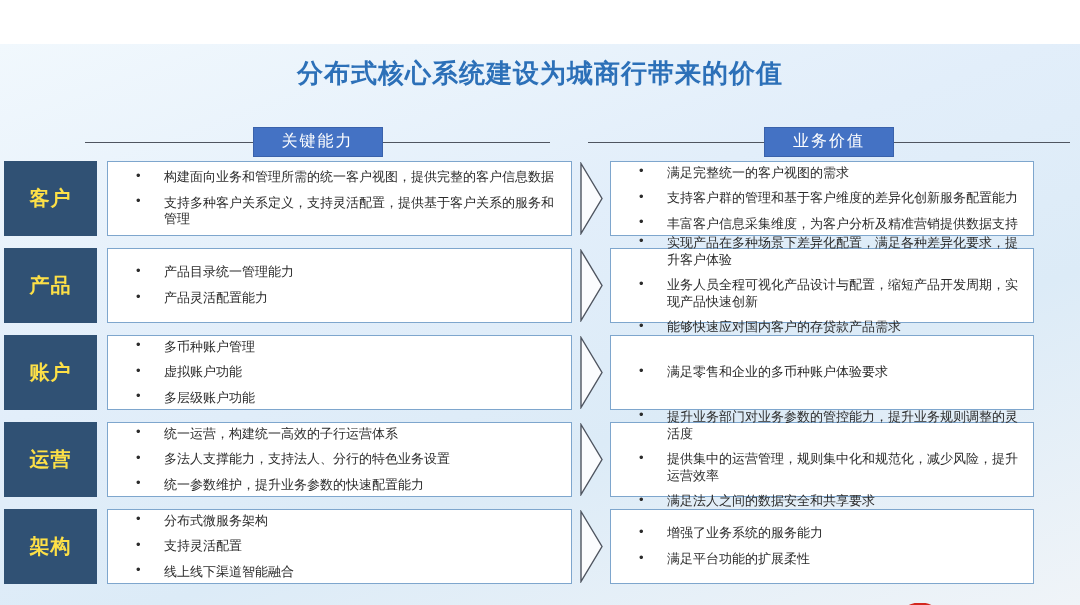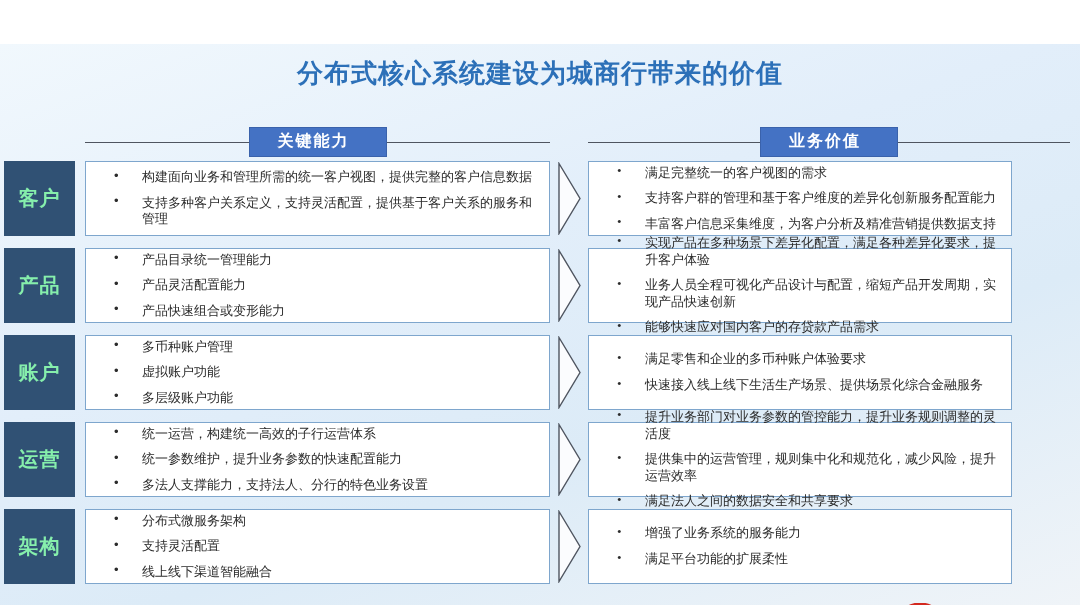--- a/index.html
+++ b/index.html
@@ -42,62 +42,62 @@
     top: 50%;
     height: 0;
     border-top: 1.5px solid #4f5560;
   }
   .col-header .header-chip {
     position: relative;
     z-index: 1;
     background: #4472c4;
     color: #ffffff;
     font-size: 16px;
-    font-weight: bold;
+    font-weight: normal;
     letter-spacing: 2px;
-    padding: 3px 36px 4px 28px;
+    padding: 3px 28px 4px 28px;
     border: 1px solid #3a62ab;
   }
   .col-header.left  { left: 85px;  width: 465px; }
   .col-header.right { left: 588px; width: 482px; text-align: right; }
 
   .rows {
     position: absolute;
     top: 117px;
     left: 0;
     width: 1080px;
   }
   .value-row {
     display: flex;
     align-items: stretch;
     height: 75px;
     margin-bottom: 12px;
   }
   .row-label {
-    width: 71px;
+    width: 93px;
     margin-left: 4px;
     background: #305174;
-    color: #86efac;
+    color: #fde047;
     font-size: 20px;
     font-weight: bold;
     display: flex;
     align-items: center;
     justify-content: center;
     letter-spacing: 1px;
   }
   .content-box {
     background: #ffffff;
     border: 1px solid #7ea6cd;
     display: flex;
     flex-direction: column;
     justify-content: center;
     padding: 4px 10px;
   }
   .content-box.cap { width: 465px; margin-left: 10px; }
-  .content-box.val { width: 424px; margin-left: 6px; font-family: Liberation Serif, serif; }
+  .content-box.val { width: 424px; margin-left: 6px; }
   .bullet-list {
     list-style: none;
   }
   .bullet-list li {
     position: relative;
     font-size: 13px;
     color: #2b2b2b;
     line-height: 1.28;
     padding: 4.5px 4px 4.5px 46px;
   }
@@ -181,21 +181,20 @@
           </ul>
     </div>
   </div>
 
   <div class="value-row">
     <div class="row-label">产品</div>
     <div class="content-box cap">
       <ul class="bullet-list">
             <li>产品目录统一管理能力</li>
             <li>产品灵活配置能力</li>
-            <li>产品快速组合或变形能力</li>
           </ul>
     </div>
     <div class="arrow-cell">
       <svg width="26" height="73" viewBox="0 0 26 73" aria-hidden="true">
         <polygon points="3,1.5 24,36.5 3,71.5" fill="#fbfcfe" stroke="#4f5560" stroke-width="1.4" stroke-linejoin="miter"></polygon>
       </svg>
     </div>
     <div class="content-box val">
       <ul class="bullet-list">
             <li>实现产品在多种场景下差异化配置，满足各种差异化要求，提升客户体验</li>
@@ -215,32 +214,31 @@
           </ul>
     </div>
     <div class="arrow-cell">
       <svg width="26" height="73" viewBox="0 0 26 73" aria-hidden="true">
         <polygon points="3,1.5 24,36.5 3,71.5" fill="#fbfcfe" stroke="#4f5560" stroke-width="1.4" stroke-linejoin="miter"></polygon>
       </svg>
     </div>
     <div class="content-box val">
       <ul class="bullet-list">
             <li>满足零售和企业的多币种账户体验要求</li>
-            <li>快速接入线上线下生活生产场景、提供场景化综合金融服务</li>
           </ul>
     </div>
   </div>
 
   <div class="value-row">
     <div class="row-label">运营</div>
     <div class="content-box cap">
       <ul class="bullet-list">
             <li>统一运营，构建统一高效的子行运营体系</li>
+            <li>多法人支撑能力，支持法人、分行的特色业务设置</li>
             <li>统一参数维护，提升业务参数的快速配置能力</li>
-            <li>多法人支撑能力，支持法人、分行的特色业务设置</li>
           </ul>
     </div>
     <div class="arrow-cell">
       <svg width="26" height="73" viewBox="0 0 26 73" aria-hidden="true">
         <polygon points="3,1.5 24,36.5 3,71.5" fill="#fbfcfe" stroke="#4f5560" stroke-width="1.4" stroke-linejoin="miter"></polygon>
       </svg>
     </div>
     <div class="content-box val">
       <ul class="bullet-list">
             <li>提升业务部门对业务参数的管控能力，提升业务规则调整的灵活度</li>

